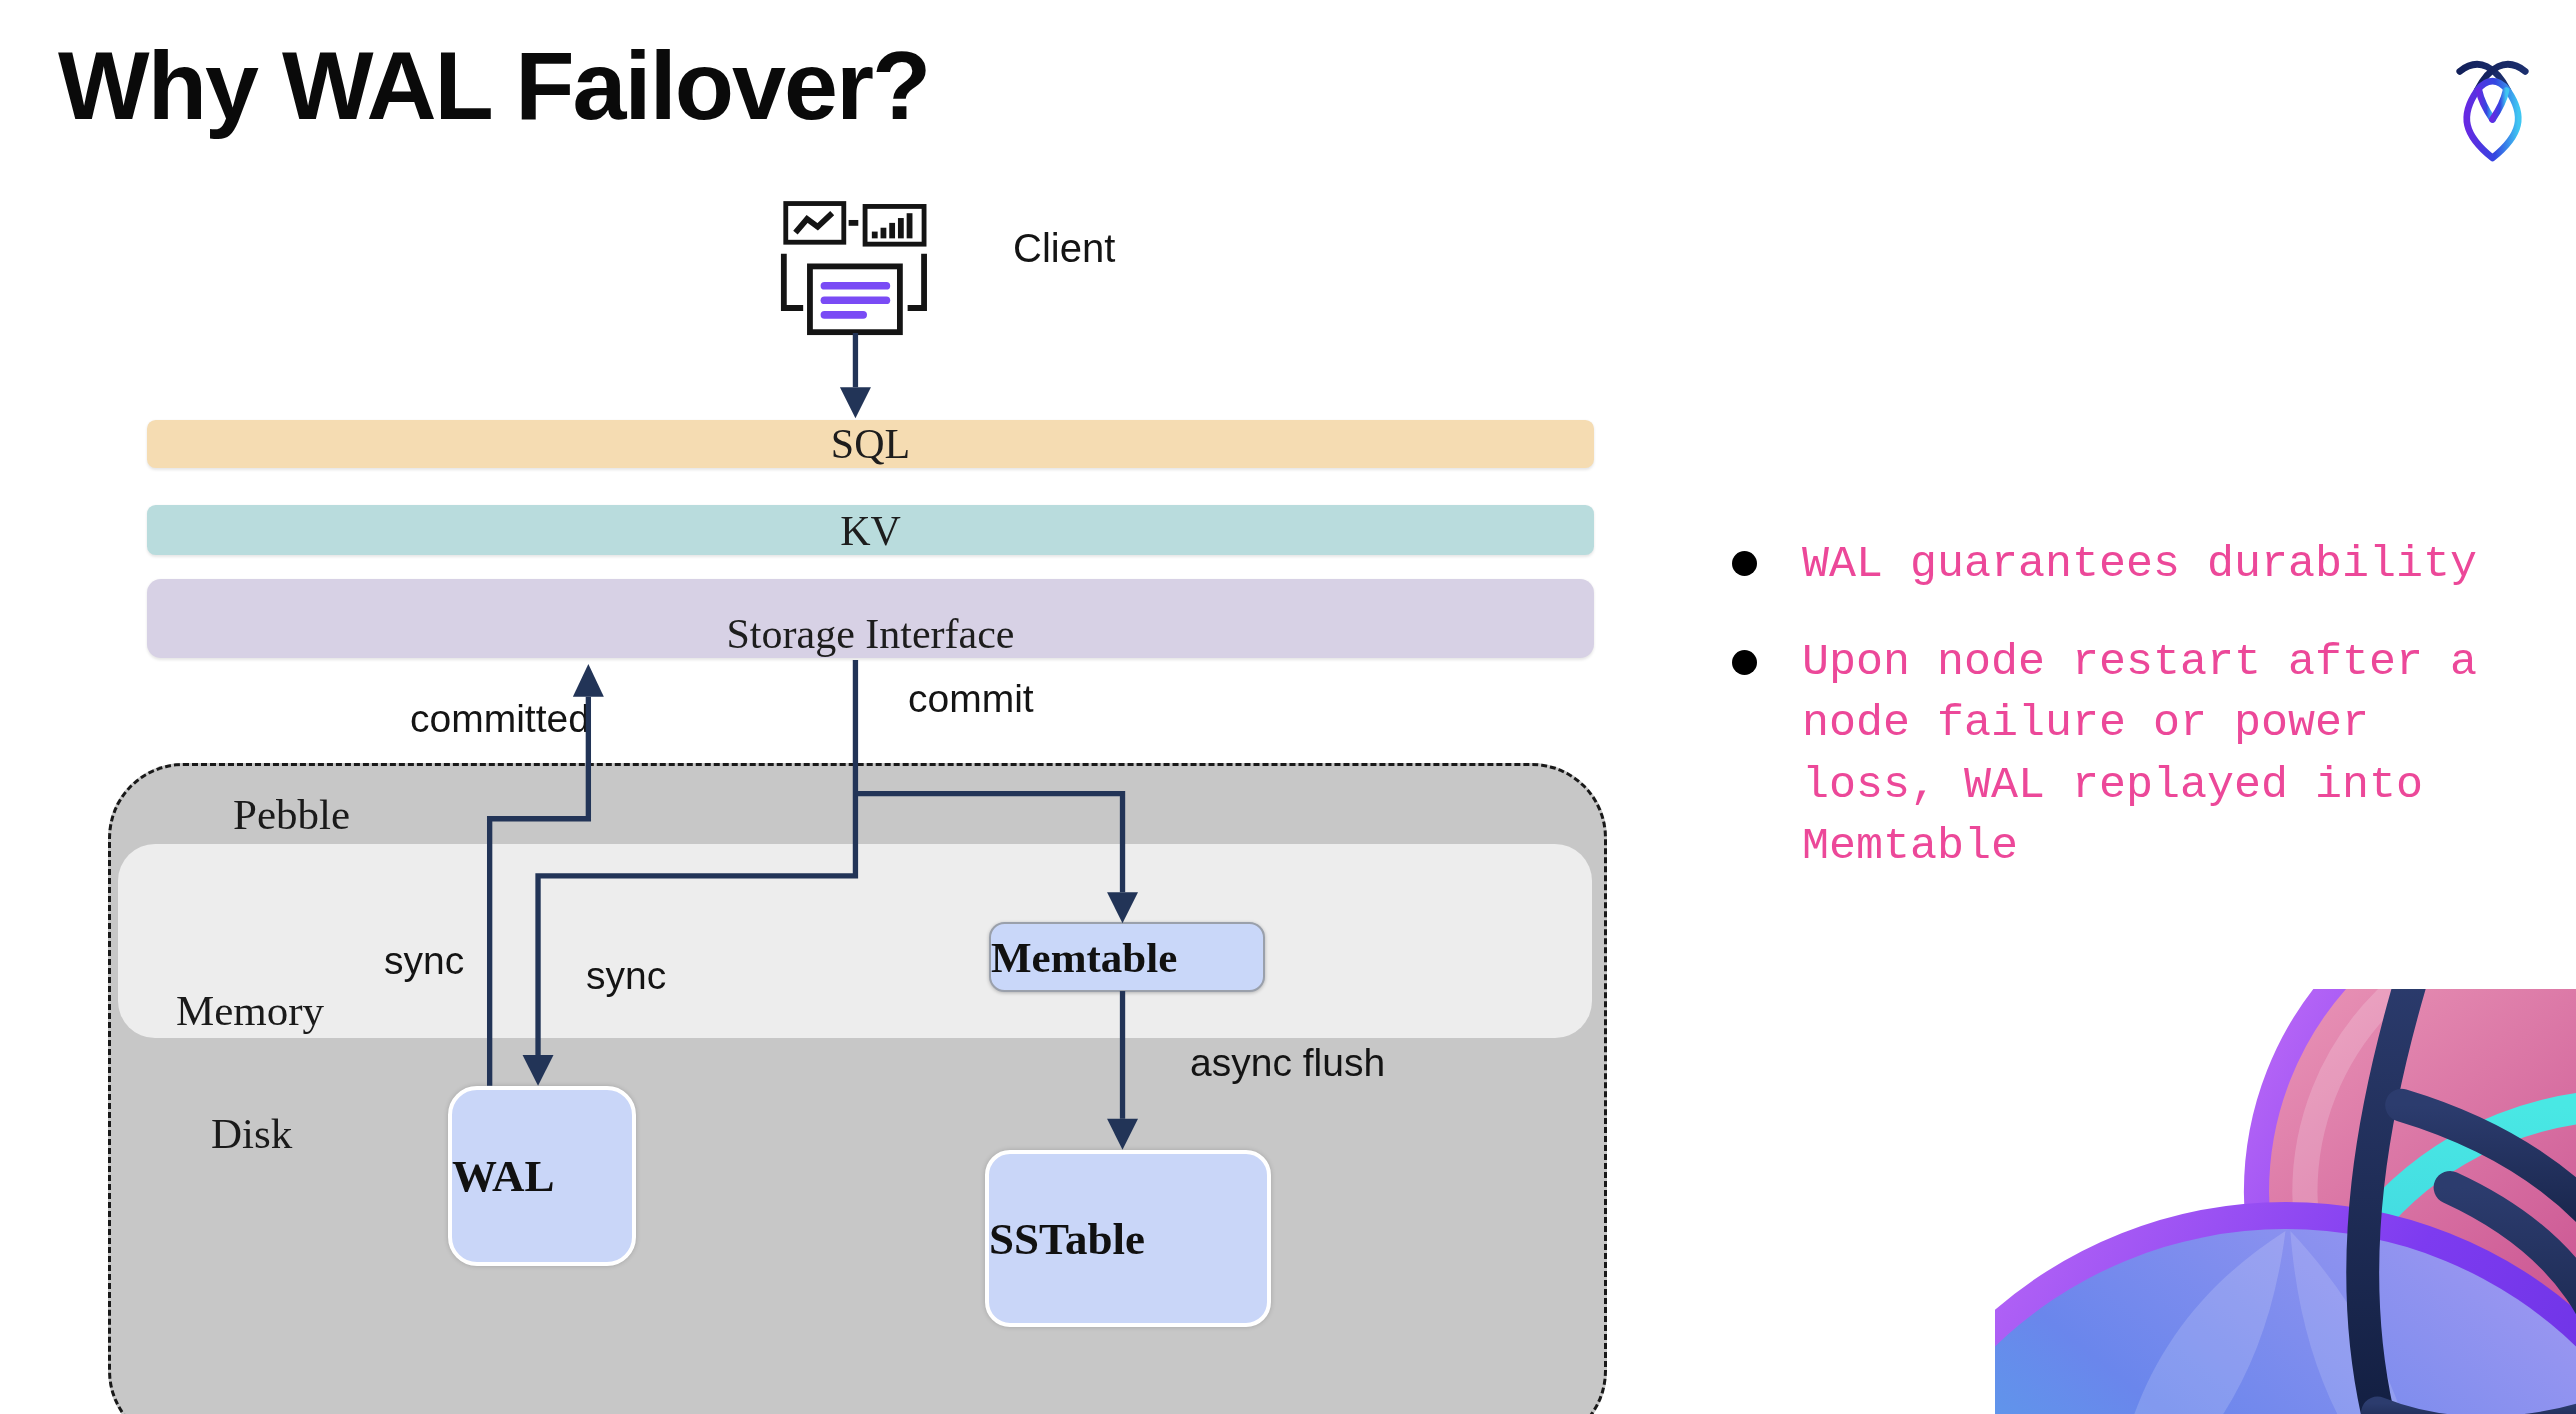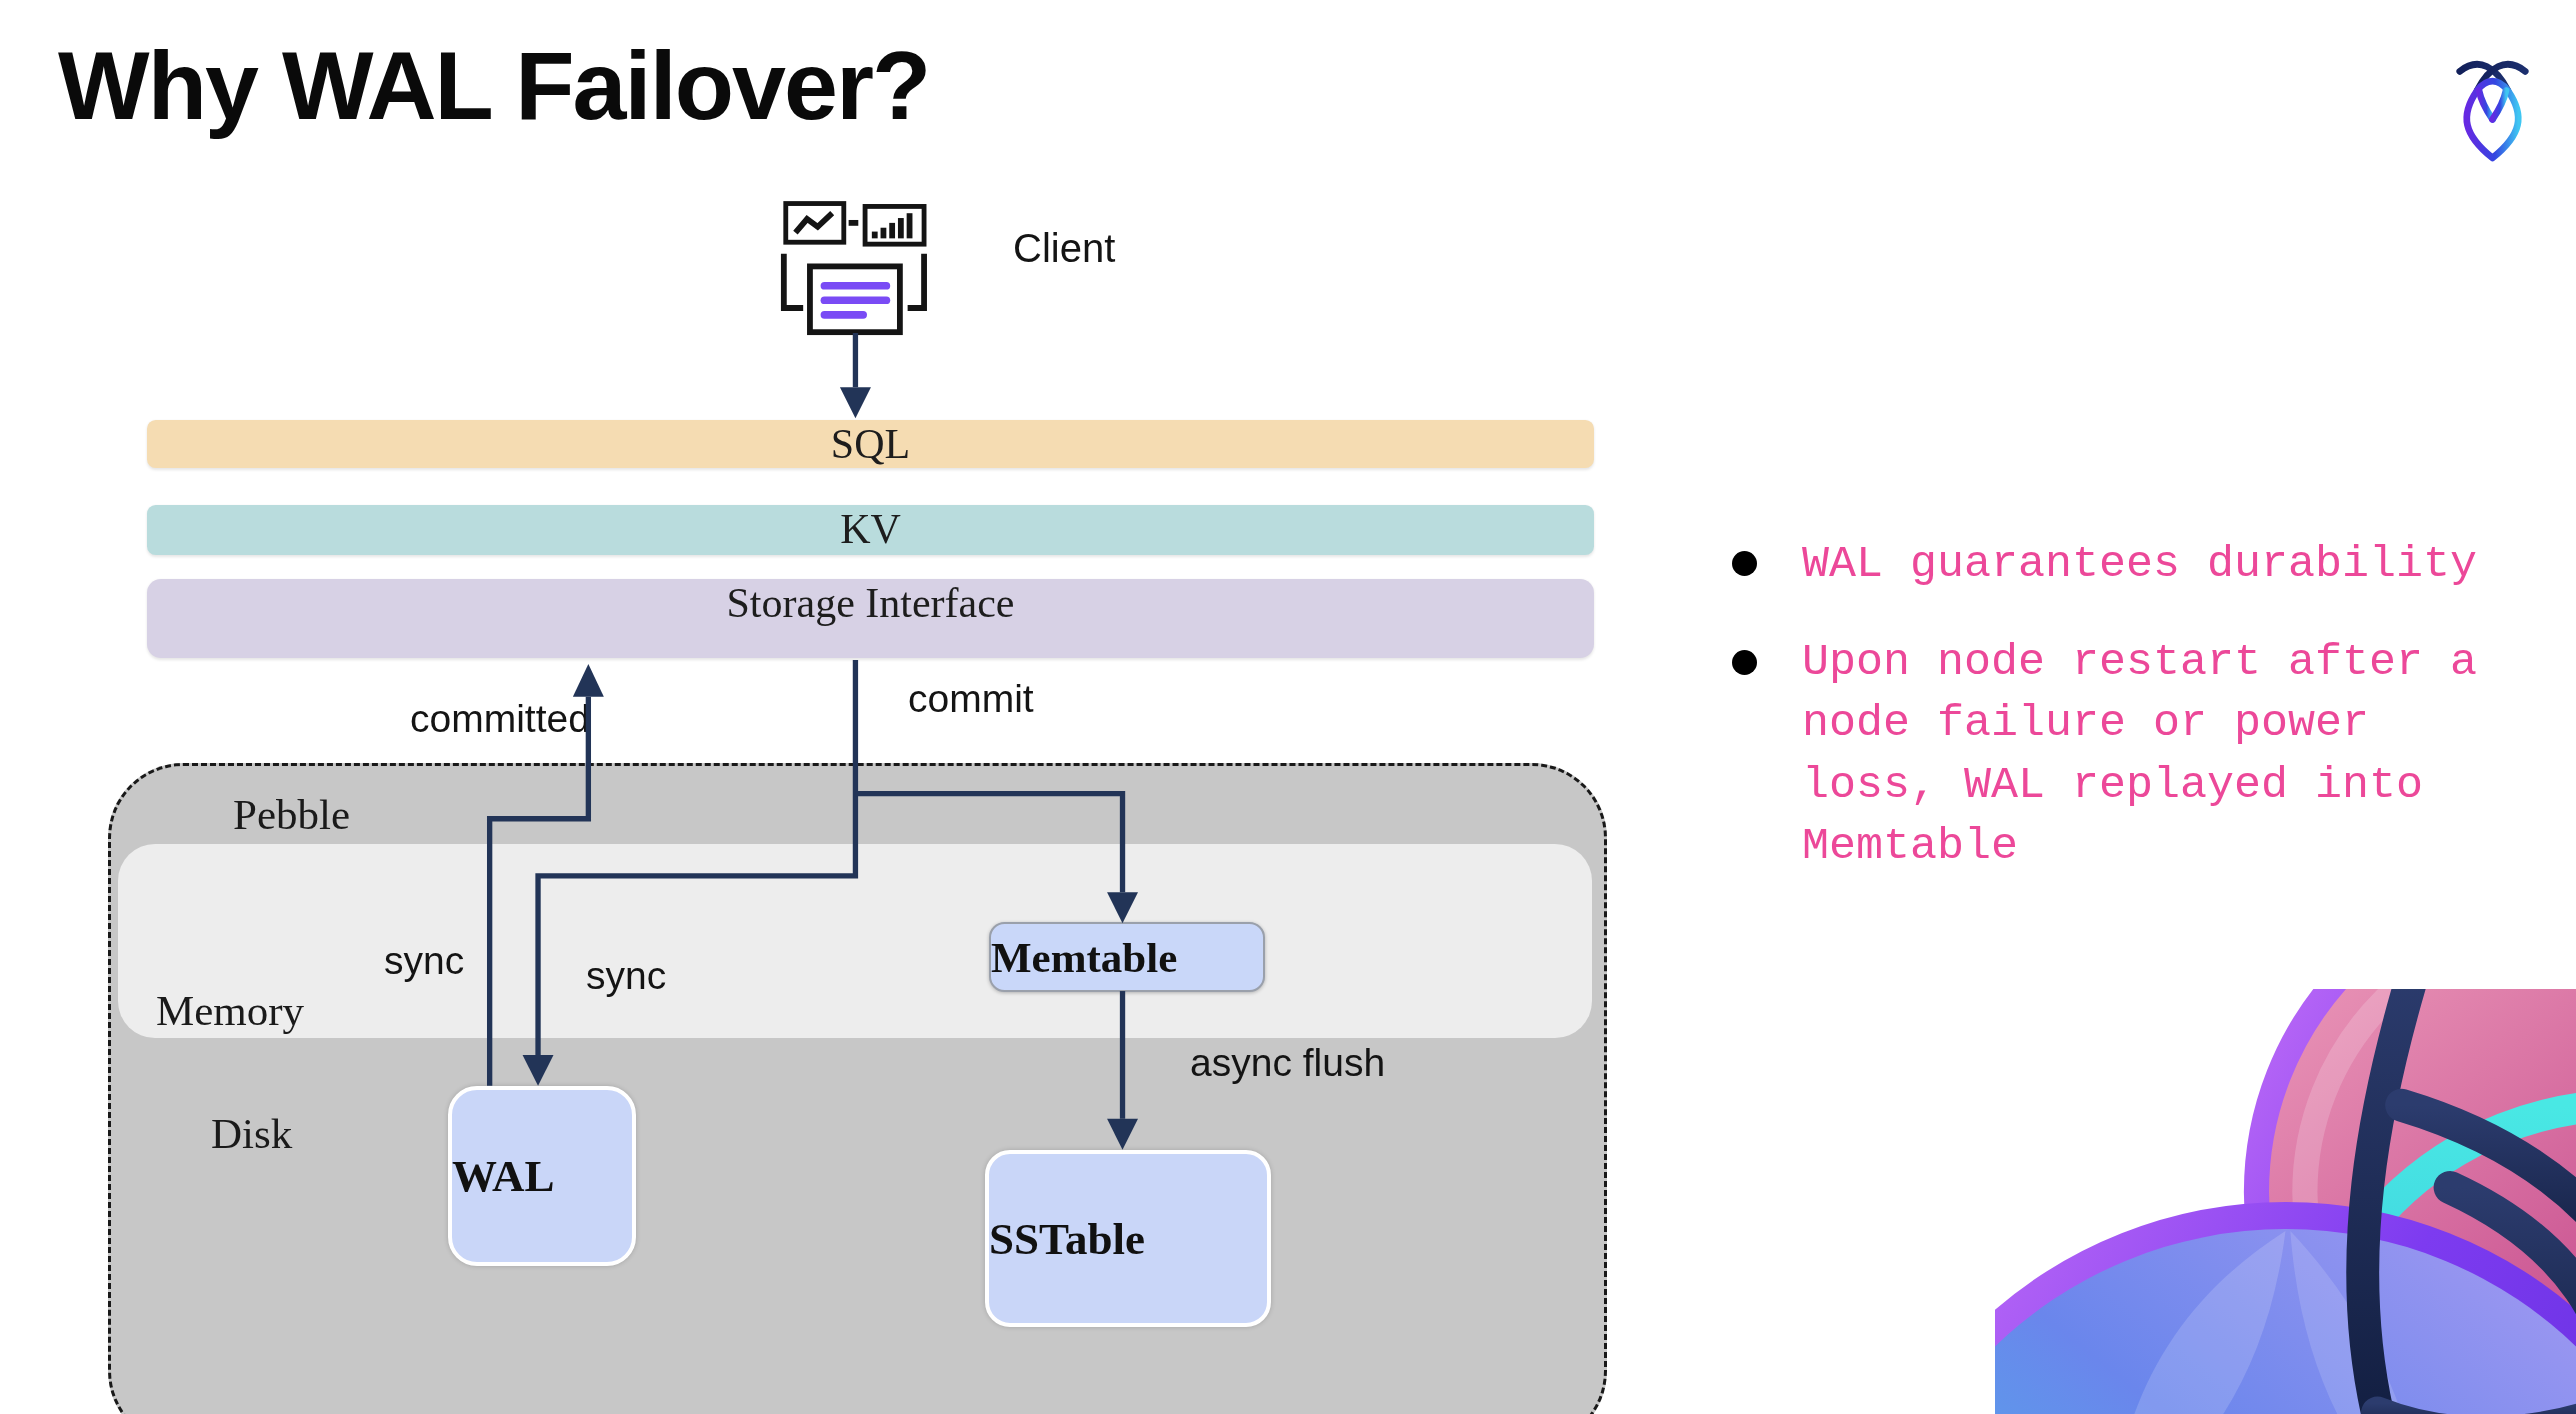--- a/index.html
+++ b/index.html
@@ -10,34 +10,34 @@
   .title{position:absolute;left:58px;top:33px;font-size:97px;font-weight:bold;
          letter-spacing:-1.9px;color:#0a0a0a;line-height:1.1;}
 
   
   .client-icon{position:absolute;left:772px;top:190px;}
   .client-label{position:absolute;left:1013px;top:226px;font-size:40px;color:#141414;}
 
   
   .bar{position:absolute;left:147px;width:1447px;border-radius:8.7px;
        font-family:"Liberation Serif",serif;font-size:42px;color:#1d1d1d;
-       display:flex;align-items:flex-start;justify-content:center;
+       display:flex;align-items:flex-end;justify-content:center;
        box-shadow:0 1.9px 2.9px rgba(0,0,0,0.10);}
   .bar-sql{top:420px;height:48px;background:#f5dcb2;}
   .bar-kv{top:505px;height:50px;background:#b9dcdd;}
   .bar-storage{top:579px;height:79px;background:#d7d1e5;border-radius:14px;}
 
   
   .pebble{position:absolute;left:108px;top:763px;width:1493px;height:677px;
           background:#c7c7c7;border:3.9px dashed #191919;border-radius:75px;}
   .memory-band{position:absolute;left:118px;top:844px;width:1474px;height:194px;
                background:#ededed;border-radius:37px;}
   .zone-label{position:absolute;font-family:"Liberation Serif",serif;font-size:43px;color:#1a1a1a;}
   .lbl-pebble{left:225px;top:790px;margin-left:8px;}
-  .lbl-memory{left:156px;top:986px;}
+  .lbl-memory{left:176px;top:986px;}
   .lbl-disk{left:211px;top:1109px;}
 
   
   .edge-label{position:absolute;font-size:39px;color:#141414;}
   .lbl-committed{left:410px;top:697px;text-align:right;}
   .lbl-commit{left:908px;top:677px;}
   .lbl-sync-wal{left:384px;top:939px;}
   .lbl-sync-commit{left:586px;top:954px;}
   .lbl-async{left:1190px;top:1041px;}
 

